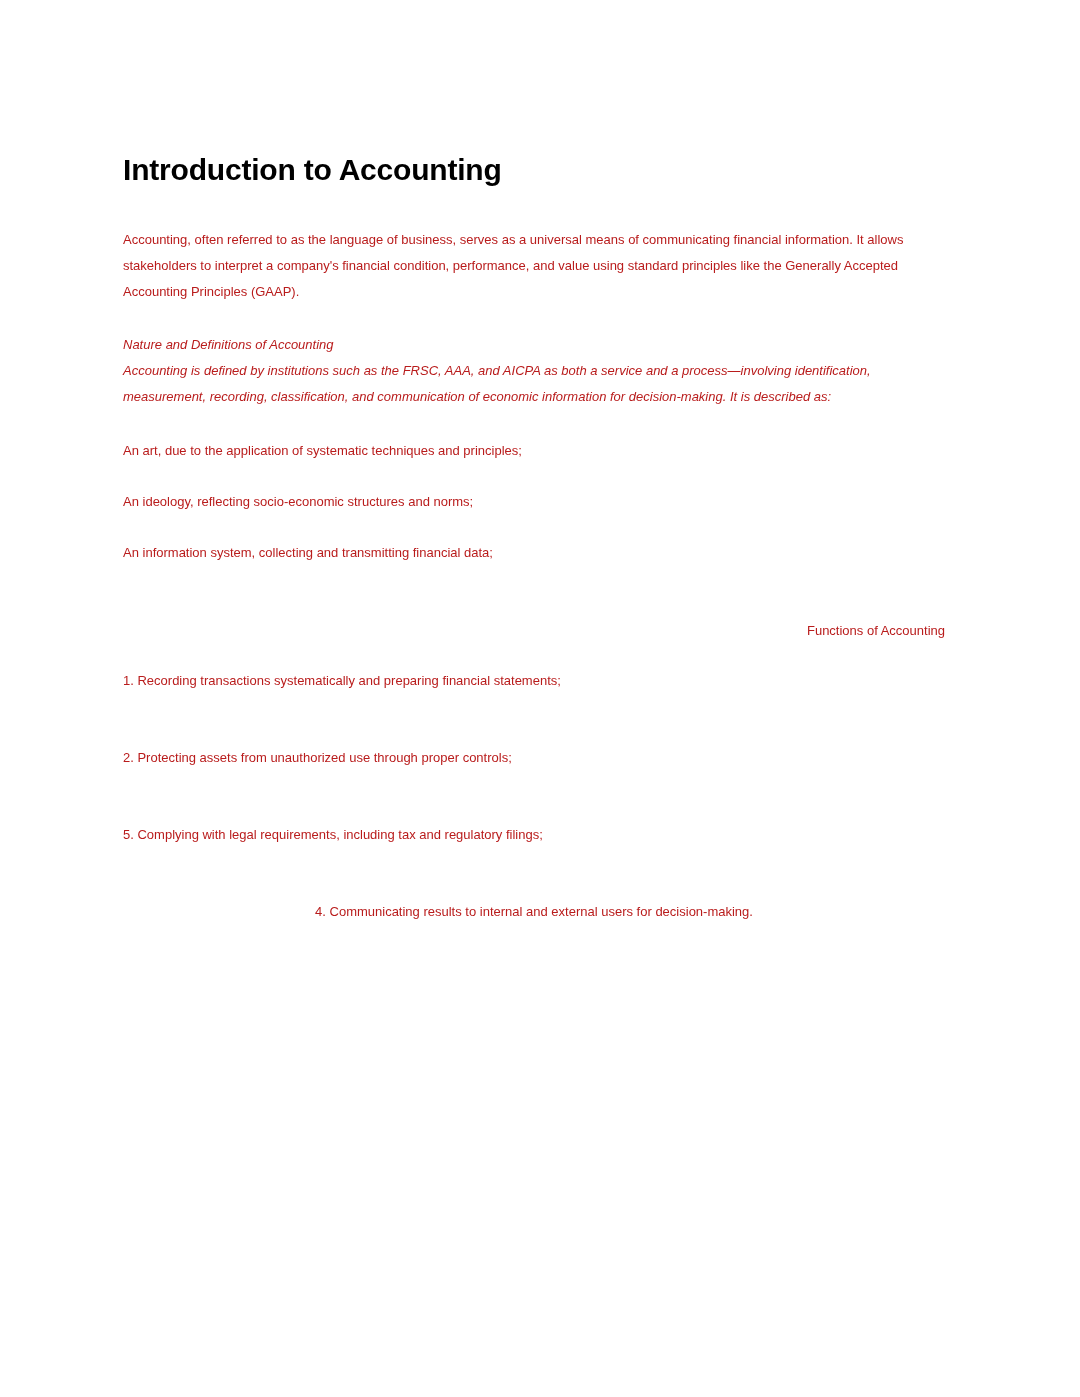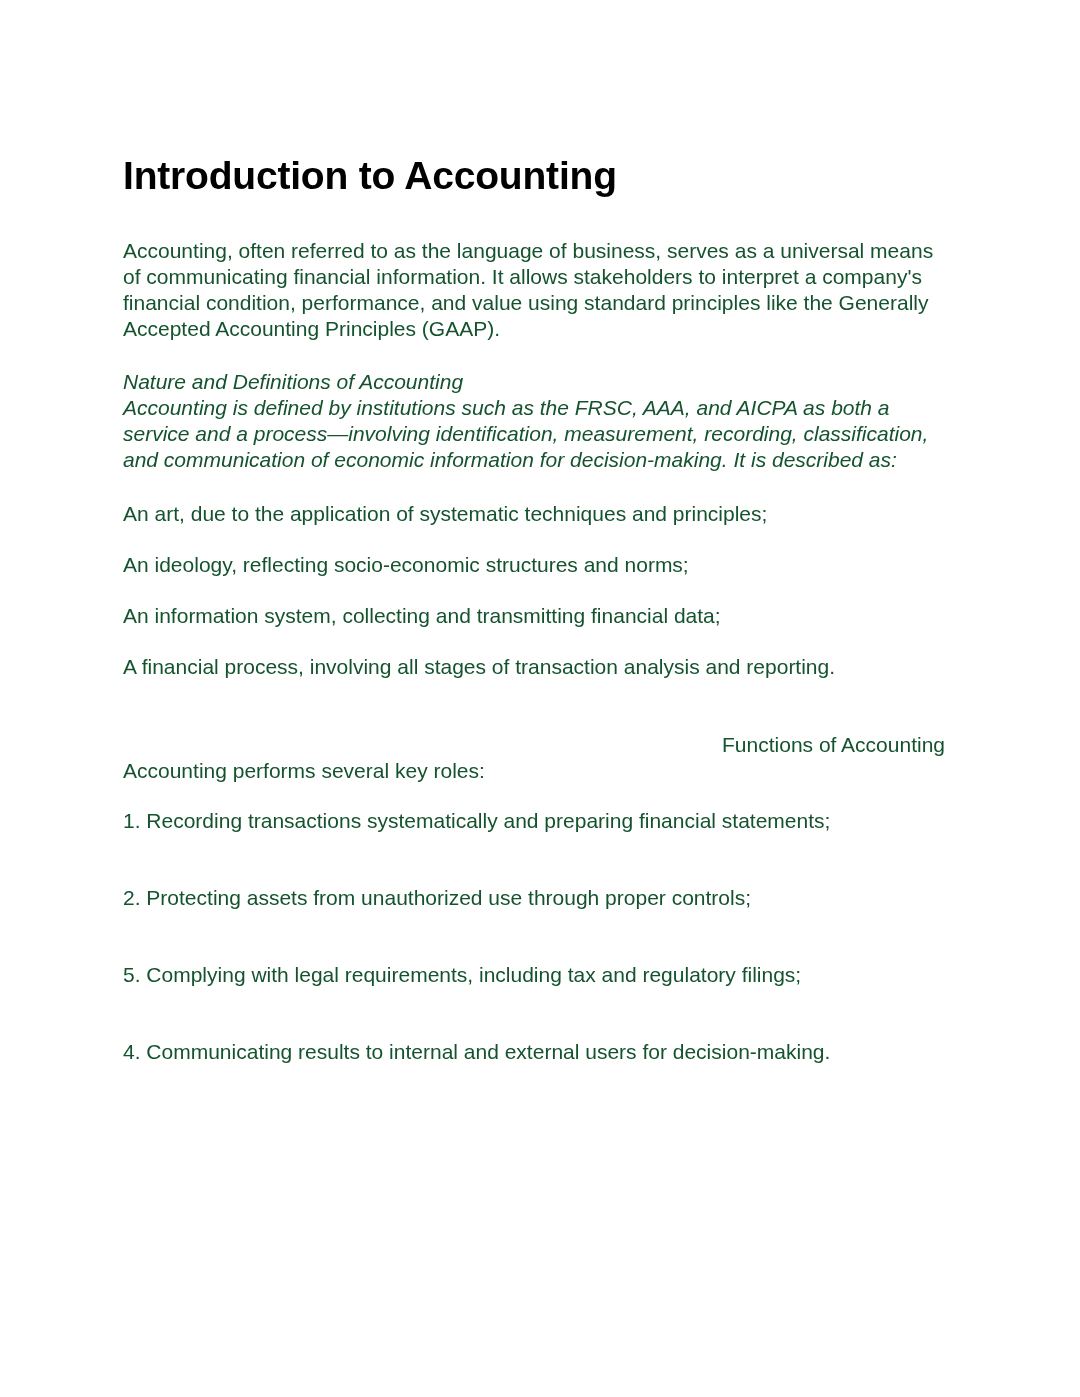--- a/index.html
+++ b/index.html
@@ -17,45 +17,45 @@
   }
   .page {
     position: relative;
     width: 1080px;
     min-height: 1397px;
     background: #ffffff;
     box-sizing: border-box;
     padding: 152px 135px 40px 123px;
   }
   .doc-title {
-    font-size: 39px;
+    font-size: 30px;
     font-weight: bold;
     line-height: 1.22;
     letter-spacing: -0.2px;
     margin: 0 0 38px 0;
     color: #000000;
   }
   .para {
-    font-size: 21px;
+    font-size: 13px;
     line-height: 26px;
     margin: 0;
-    color: #14532d;
+    color: #b91c1c;
     max-width: 830px;
   }
   
   .block-intro { margin-bottom: 27px; }
   .block-nature { margin-bottom: 28px; font-style: italic; }
   .nature-heading { margin-bottom: 0; }
   .defs-list .para { margin-bottom: 25px; }
   .defs-list .para:last-child { margin-bottom: 0; }
   .block-defs { margin-bottom: 52px; }
   .functions-heading { margin-bottom: 0; text-align: right; }
   .block-functions-head { margin-bottom: 24px; }
   .roles-list .para { margin-bottom: 51px; }
-  .roles-list .para:last-child { margin-bottom: 9px; }
+  .roles-list .para:last-child { margin-bottom: 9px; text-align: center; }
   .block-roles { margin-bottom: 55px; }
   .users-heading { margin-bottom: 24px; }
   .block-users { margin-bottom: 0; }
 </style>
 </head>
 <body>
 
 <div class="page">
 
   <h1 class="doc-title">Introduction to Accounting</h1>
@@ -66,26 +66,24 @@
 
   <div class="block-nature">
     <p class="para nature-heading">Nature and Definitions of Accounting</p>
     <p class="para">Accounting is defined by institutions such as the FRSC, AAA, and AICPA as both a service and a process—involving identification, measurement, recording, classification, and communication of economic information for decision-making. It is described as:</p>
   </div>
 
   <div class="block-defs defs-list">
     <p class="para">An art, due to the application of systematic techniques and principles;</p>
     <p class="para">An ideology, reflecting socio-economic structures and norms;</p>
     <p class="para">An information system, collecting and transmitting financial data;</p>
-    <p class="para">A financial process, involving all stages of transaction analysis and reporting.</p>
   </div>
 
   <div class="block-functions-head">
     <p class="para functions-heading">Functions of Accounting</p>
-    <p class="para">Accounting performs several key roles:</p>
   </div>
 
   <div class="block-roles roles-list">
     <p class="para">1. Recording transactions systematically and preparing financial statements;</p>
     <p class="para">2. Protecting assets from unauthorized use through proper controls;</p>
     <p class="para">5. Complying with legal requirements, including tax and regulatory filings;</p>
     <p class="para">4. Communicating results to internal and external users for decision-making.</p>
   </div>
 
   <div class="block-users">

